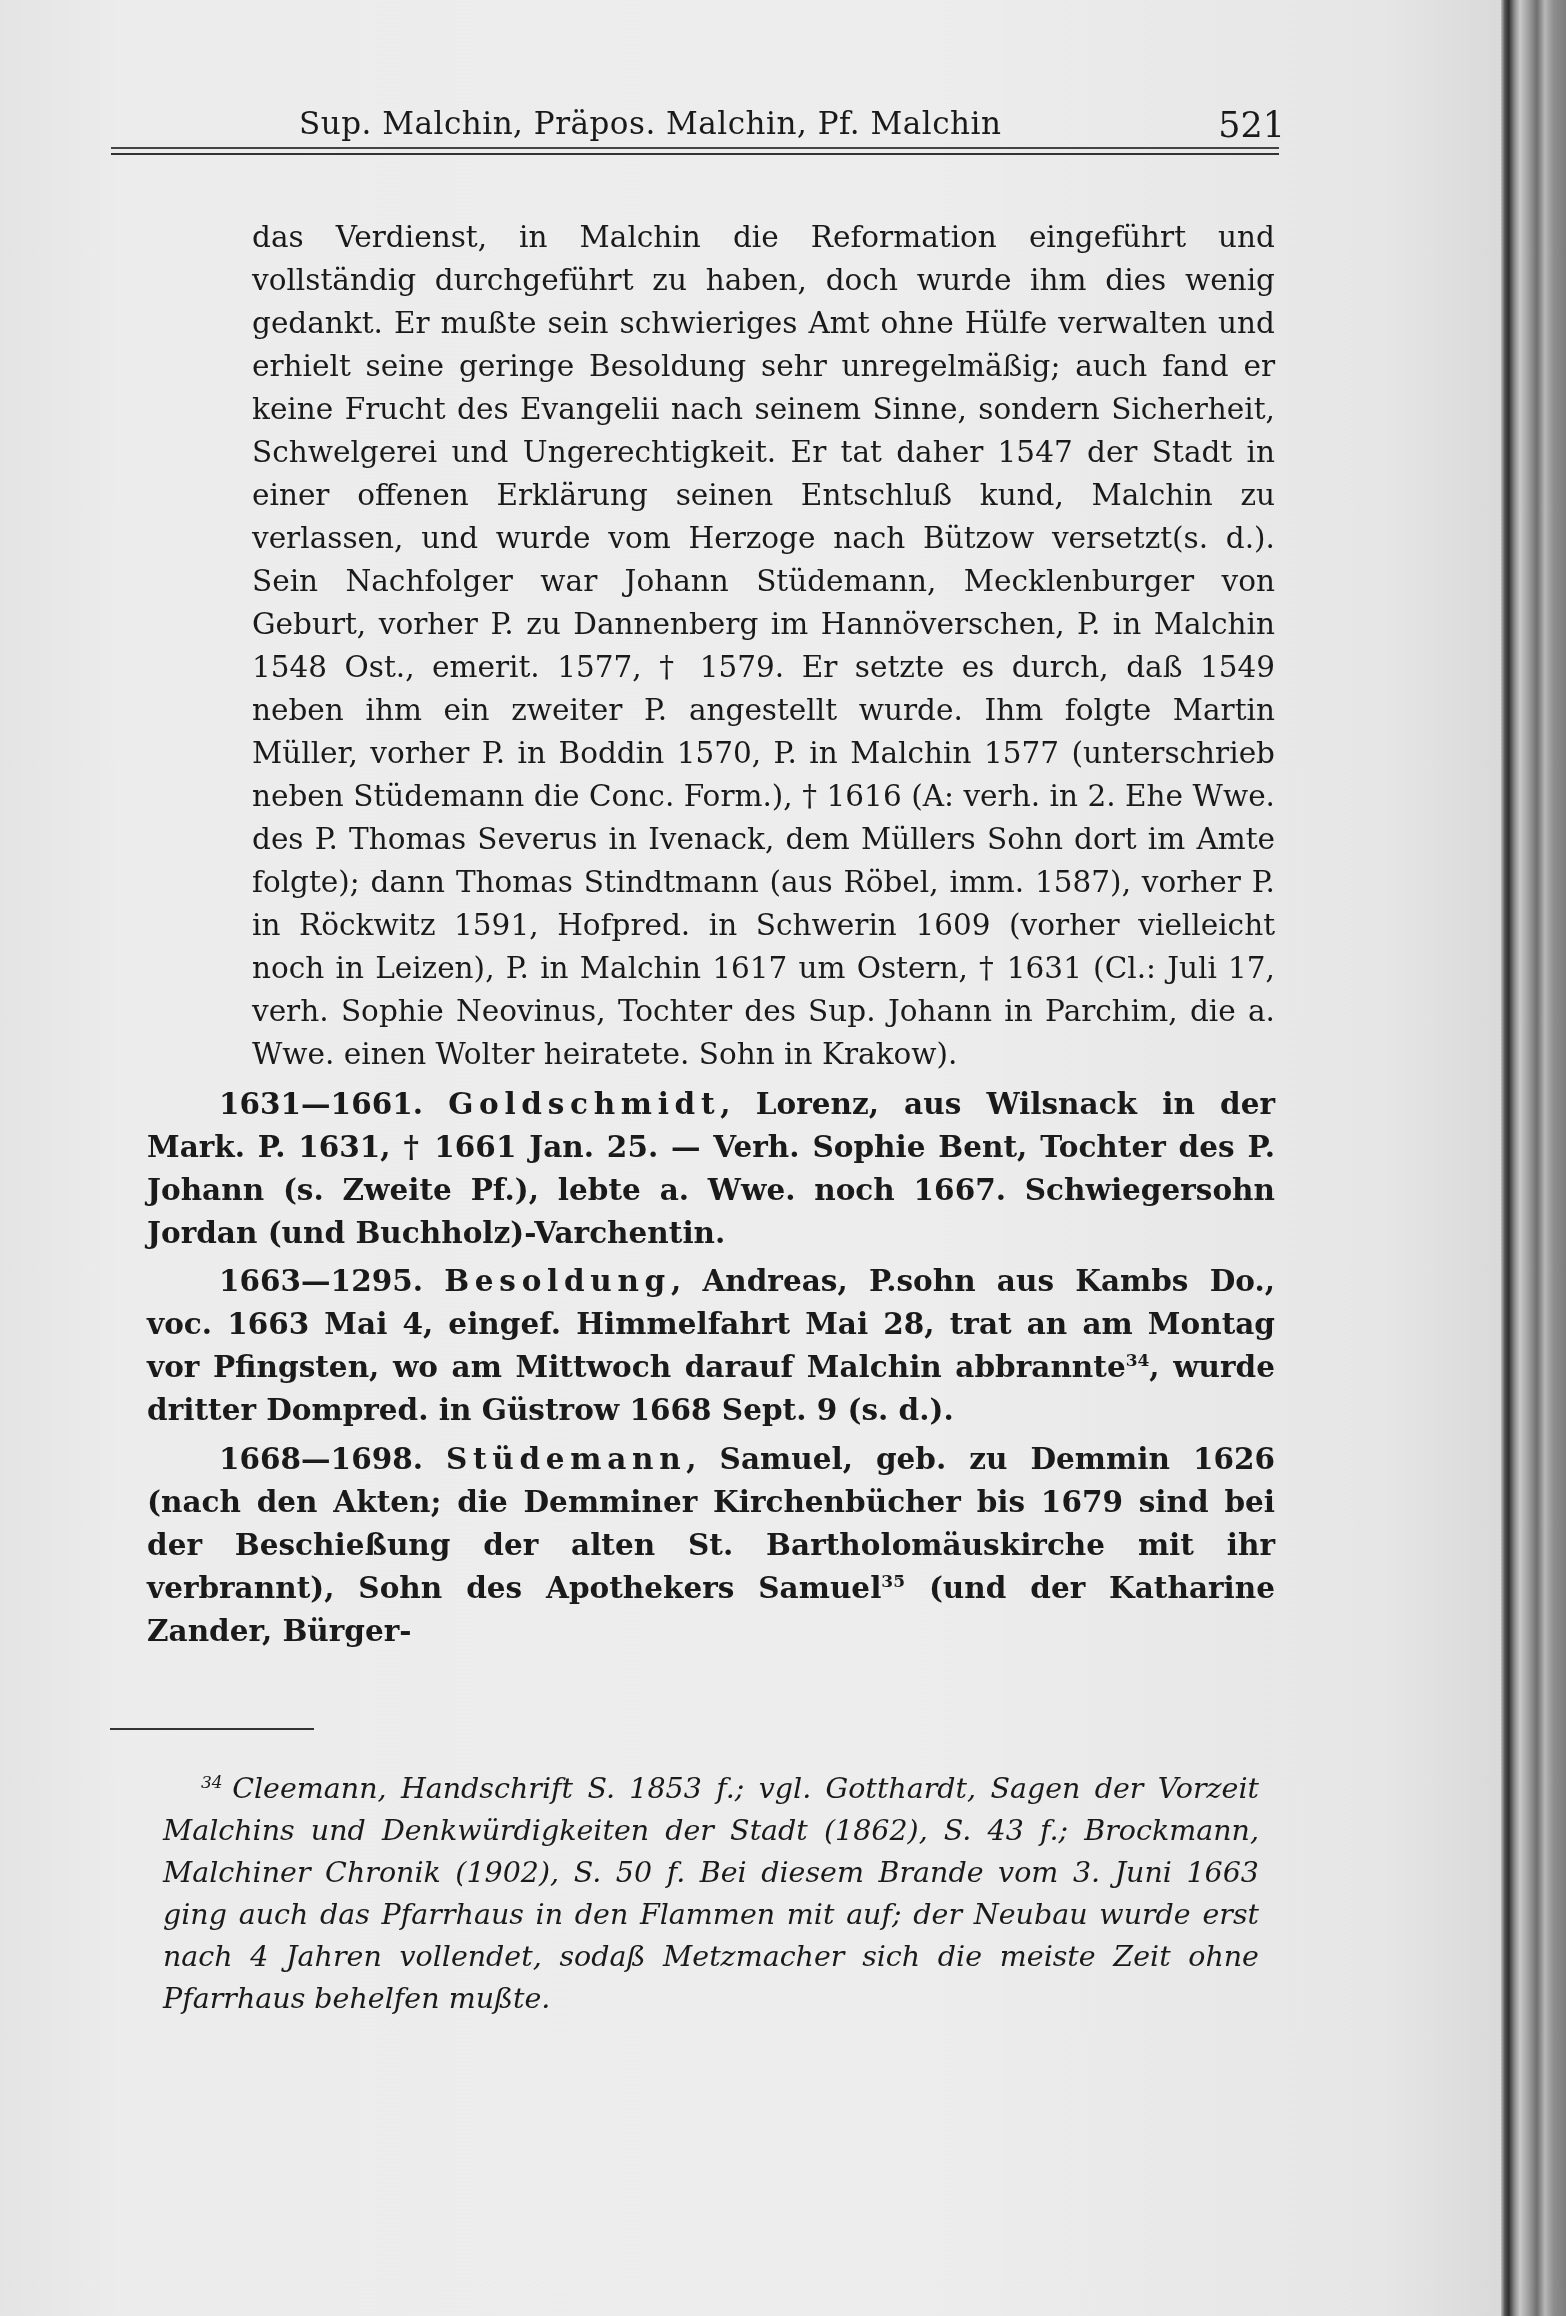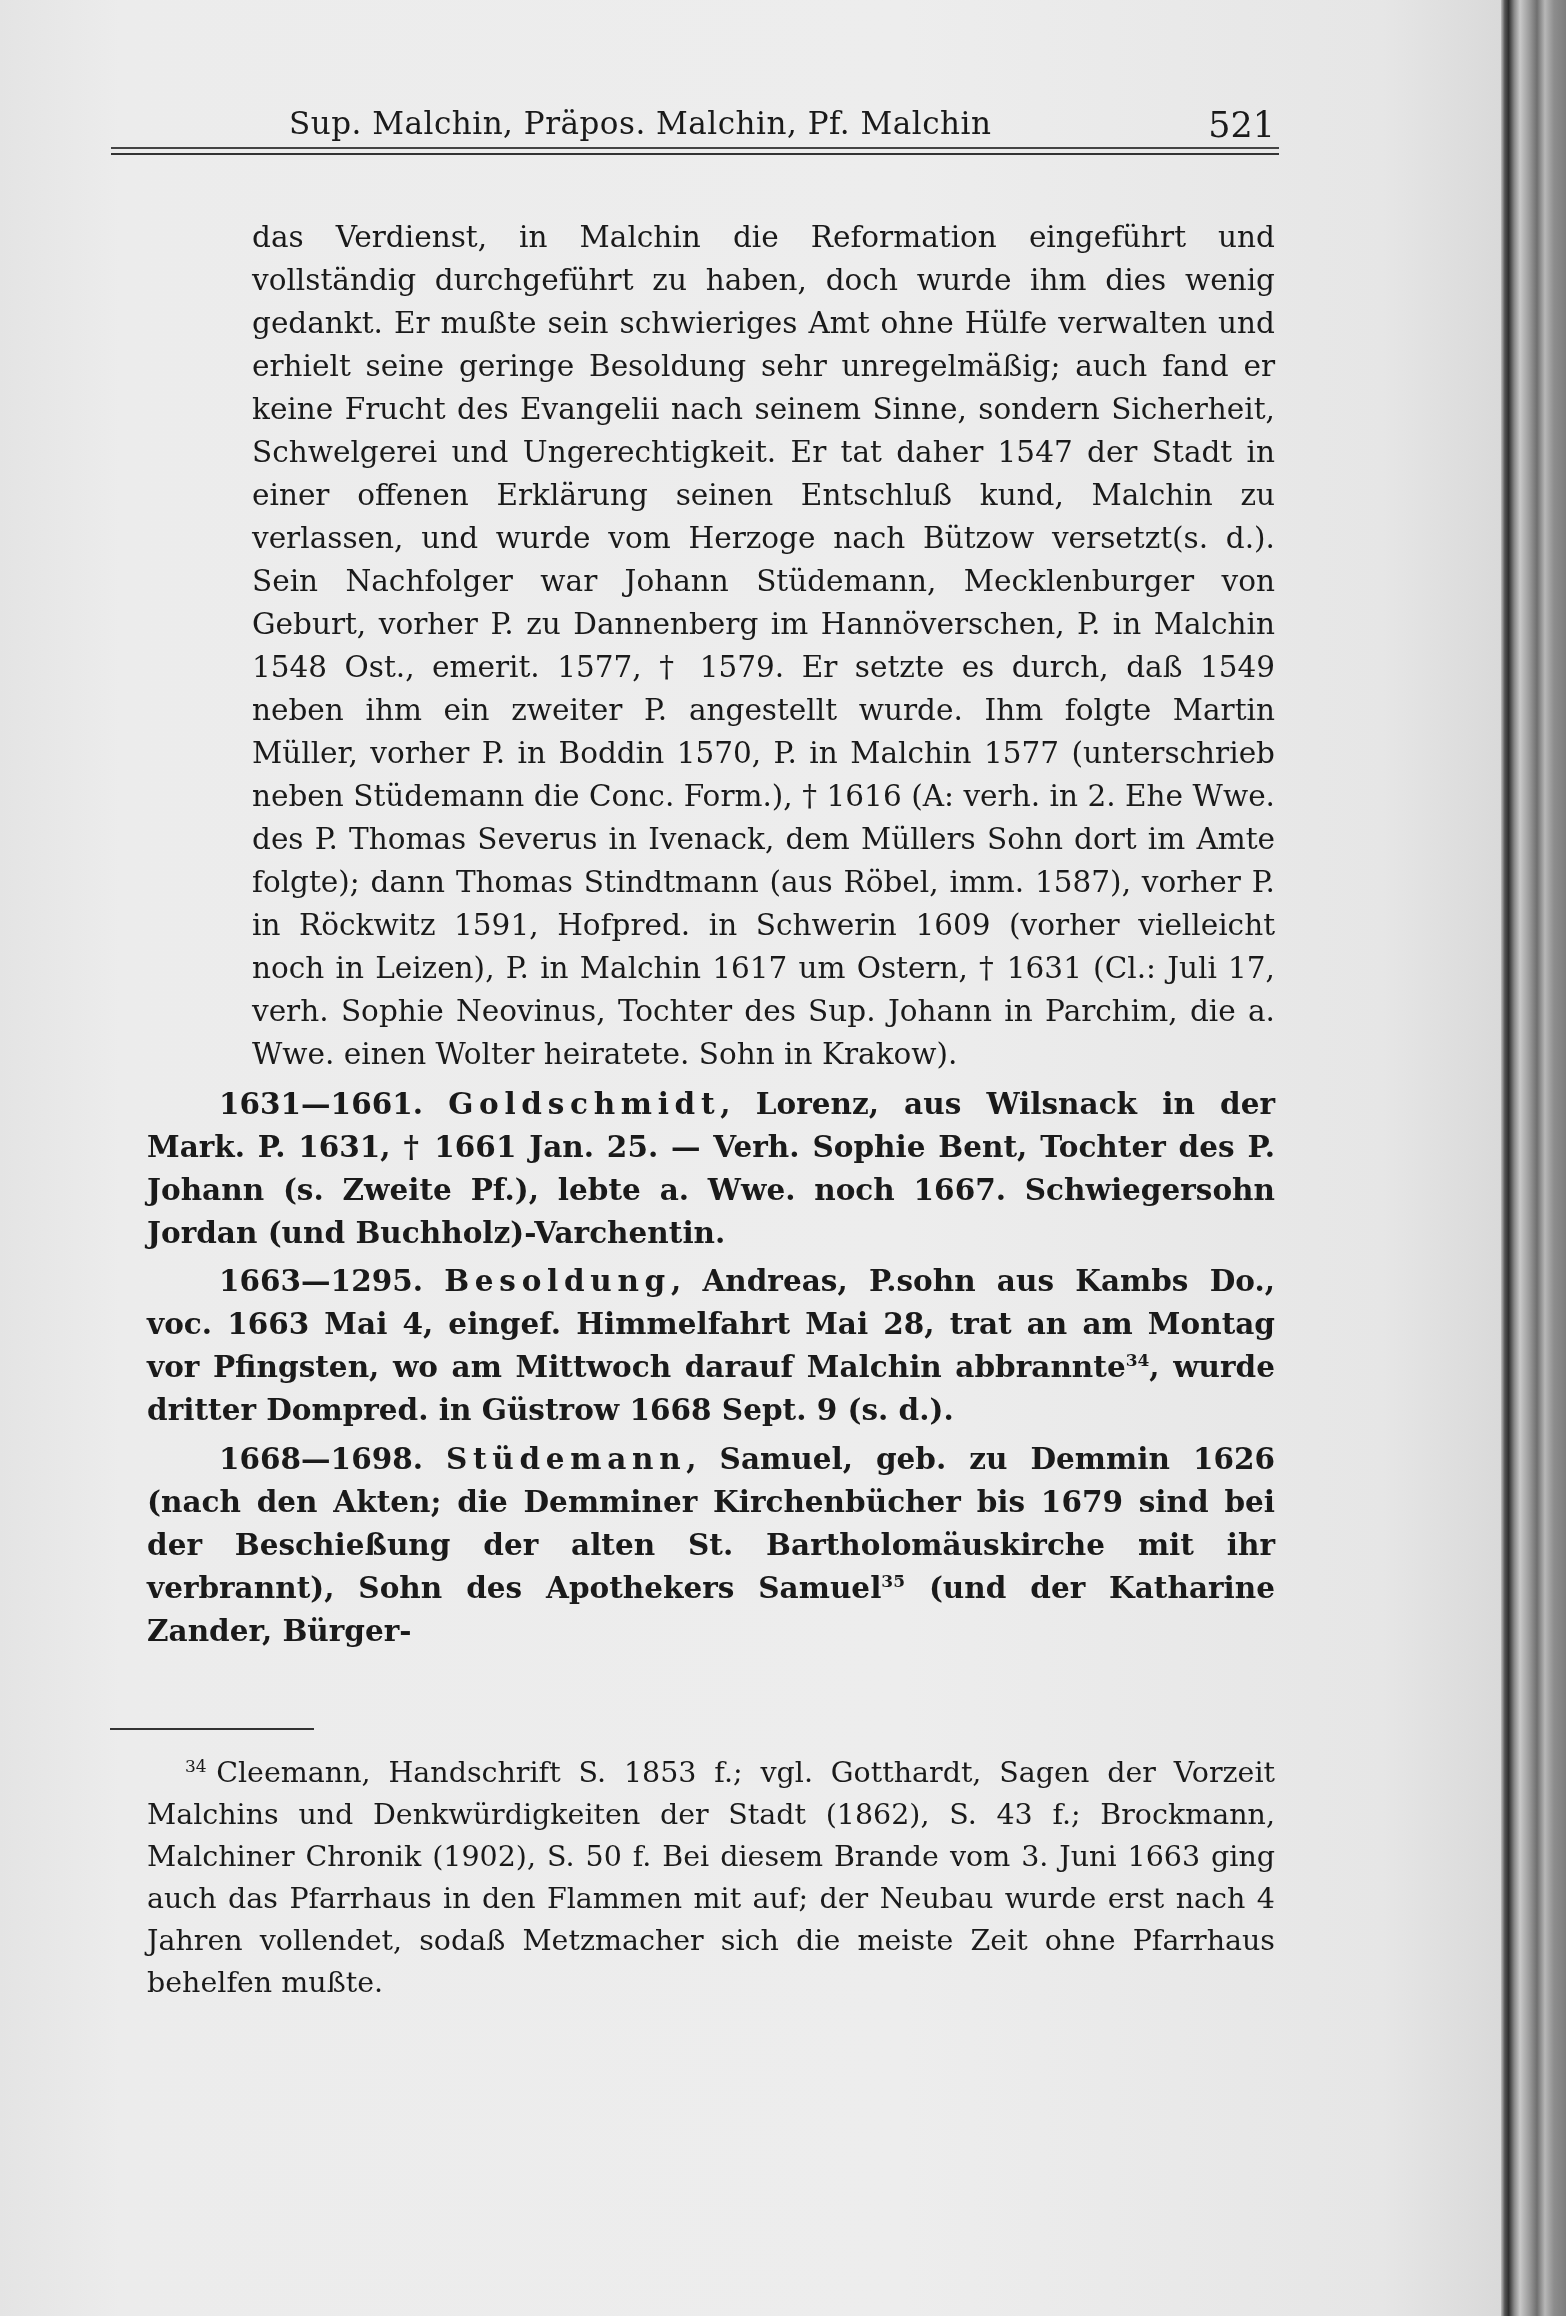--- a/index.html
+++ b/index.html
@@ -20,21 +20,21 @@
       background: linear-gradient(90deg, #e4e4e4 0%, #ececec 8%, #ededed 60%, #e6e6e6 92%, #d9d9d9 100%);
     }
     .binding {
       position: absolute;
       left: 1501px; top: 0;
       width: 66px; height: 2317px;
       background: linear-gradient(90deg, #bdbdbd 0px, #555 3.8px, #2e2e2e 7.6px, #8a8a8a 13.3px, #c9c9c9 19px, #9a9a9a 28.5px, #6f6f6f 36px, #b7b7b7 44px, #8d8d8d 53px, #7b7b7b 66px);
     }
     .running-head {
       position: absolute;
-      left: 110px; top: 105px;
+      left: 120px; top: 105px;
       width: 1168px;
       height: 38px;
     }
     .running-head .title {
       position: absolute;
       left: 179px; top: 0;
       font-size: 31px;
       letter-spacing: 0.5px;
       white-space: nowrap;
     }
@@ -75,21 +75,21 @@
       background: #333;
     }
     .footnotes {
       position: absolute;
       left: 147px; top: 1752px;
       width: 1128px;
       font-size: 28.5px;
       line-height: 42px;
       text-align: justify;
     }
-    .footnotes p { margin: 0; text-indent: 38px; }
+    .footnotes p { margin: 16px; text-indent: 38px; font-style: italic; }
     .footnotes p + p { margin-top: 1.9px; }
     .fn-num { font-size: 17px; vertical-align: super; line-height: 0; margin-right: 9.5px; }
   </style>
 </head>
 <body>
 
 <div class="page">
 
   <div class="running-head">
     <span class="title">Sup. Malchin, Präpos. Malchin, Pf. Malchin</span>

